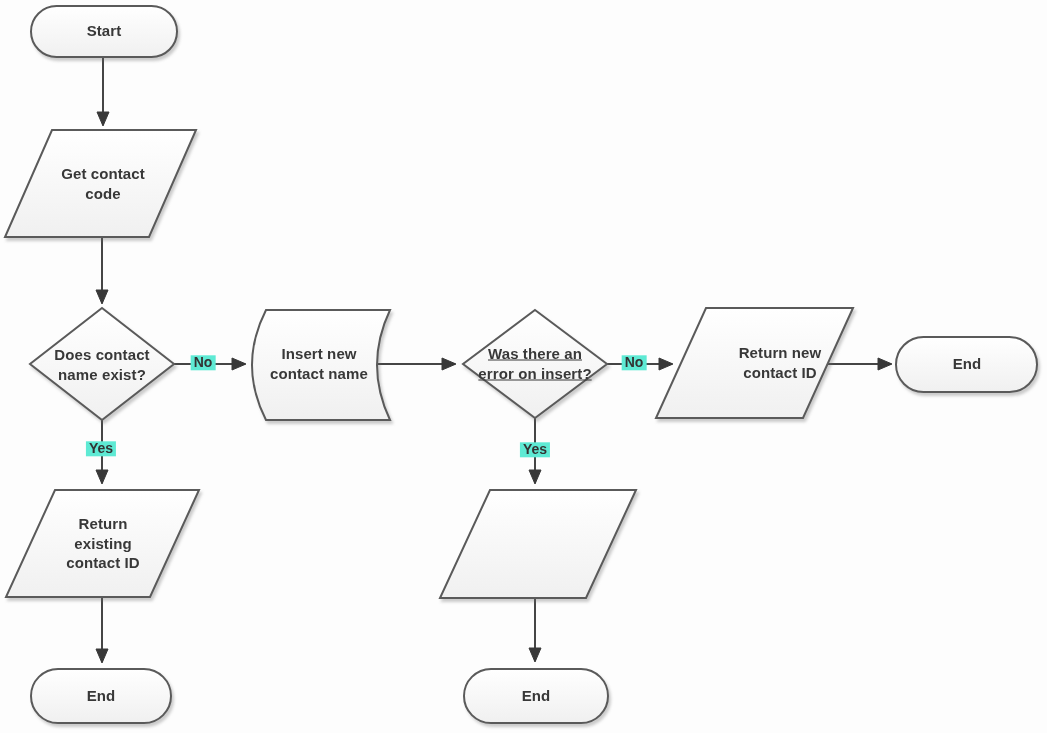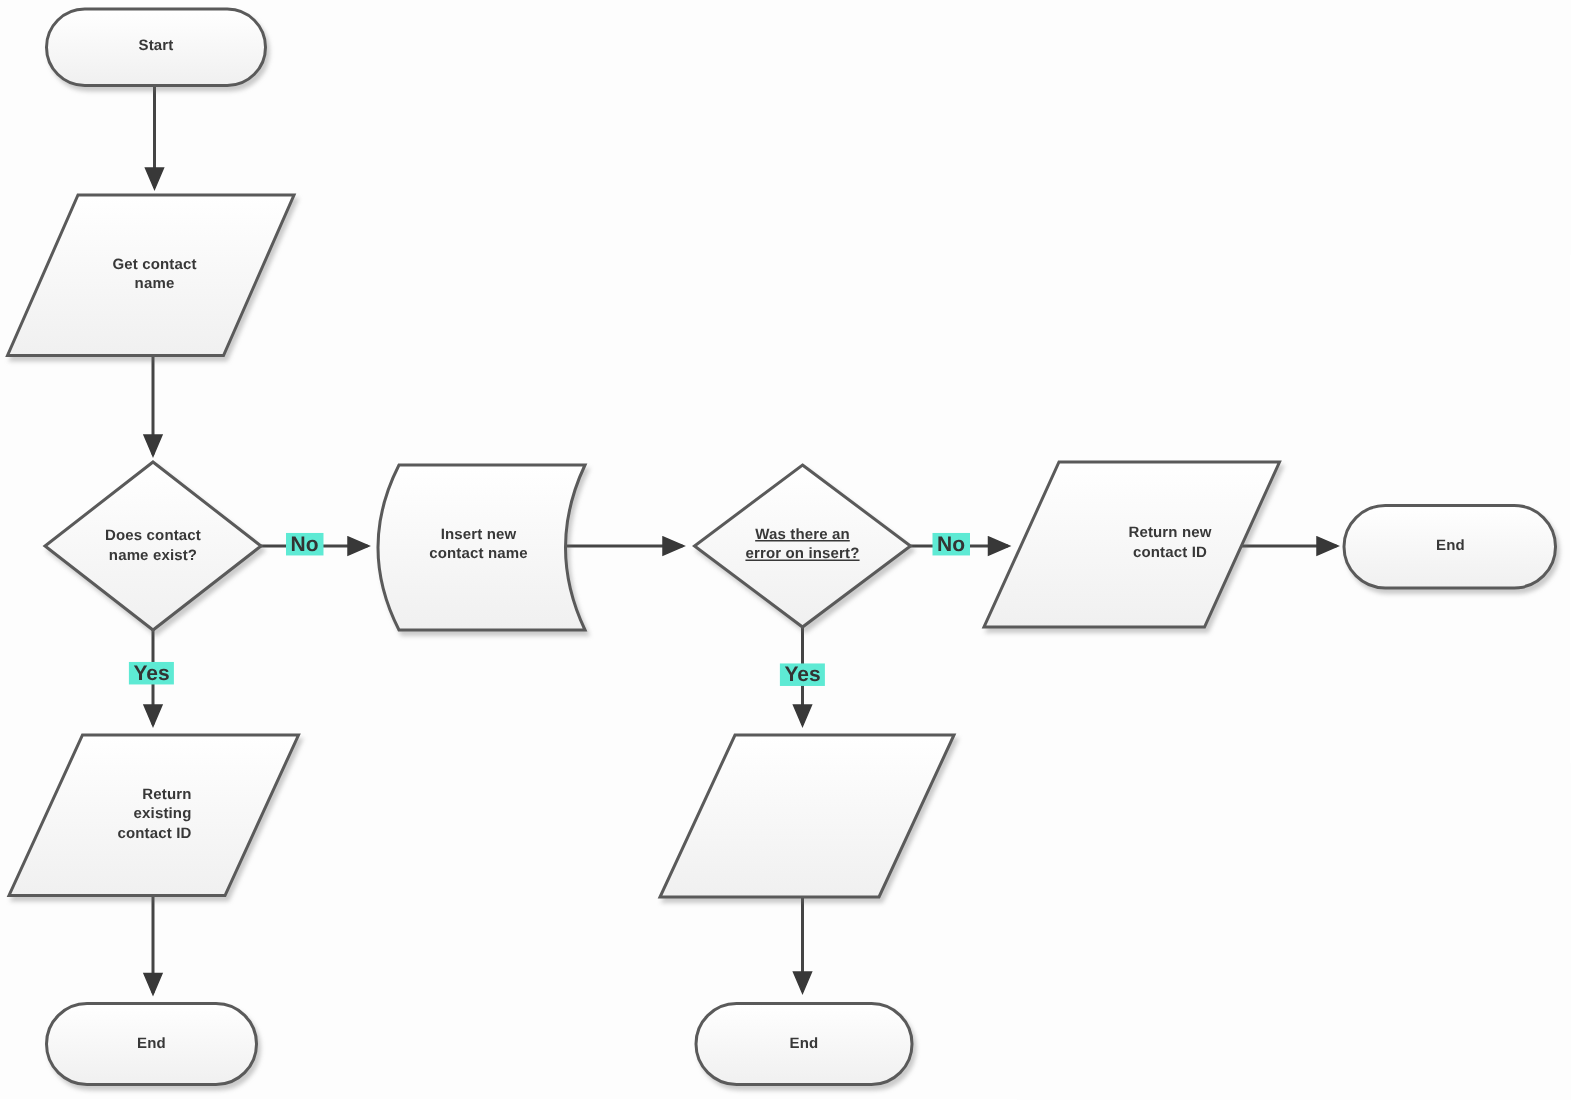--- a/index.html
+++ b/index.html
@@ -20,21 +20,21 @@
   }
   .edge {
     stroke: #454545;
     stroke-width: 2;
     fill: none;
   }
   .node-label {
     position: absolute;
     transform: translate(-50%, -50%);
     color: #383838;
-    font-size: 10px;
+    font-size: 15px;
     line-height: 1.3;
     font-weight: 600;
     text-align: center;
     white-space: pre-line;
     letter-spacing: 0.1px;
   }
   .edge-label {
     position: absolute;
     transform: translate(-50%, -50%);
     color: #333333;
@@ -85,31 +85,31 @@
       <rect class="shape" x="896" y="337" width="141" height="55" rx="27.5" ry="27.5"></rect>
       <path class="shape" d="M55,490 L199,490 L150,597 L6,597 Z"></path>
       <rect class="shape" x="31" y="669" width="140" height="54" rx="27" ry="27"></rect>
       <path class="shape" d="M490,490 L636,490 L586,598 L440,598 Z"></path>
       <rect class="shape" x="464" y="669" width="144" height="54" rx="27" ry="27"></rect>
     </g>
   </svg>
 
   <div class="node-label" style="left:104px; top:31px;">Start</div>
   <div class="node-label" style="left:103px; top:183px;">Get contact
-name</div>
+code</div>
   <div class="node-label" style="left:102px; top:364px;">Does contact
 name exist?</div>
   <div class="node-label" style="left:319px; top:363px;">Insert new
 contact name</div>
   <div class="node-label" style="left:535px; top:363px;text-decoration:underline;">Was there an
 error on insert?</div>
   <div class="node-label" style="left:780px; top:362px;">Return new
 contact ID</div>
   <div class="node-label" style="left:967px; top:364px;">End</div>
-  <div class="node-label" style="left:103px; top:543px;text-align:right;">Return
+  <div class="node-label" style="left:103px; top:543px;">Return
 existing
 contact ID</div>
   <div class="node-label" style="left:101px; top:696px;">End</div>
   <div class="node-label" style="left:536px; top:696px;">End</div>
 
   <div class="edge-label" style="left:203px; top:363px;">No</div>
   <div class="edge-label" style="left:101px; top:449px;">Yes</div>
   <div class="edge-label" style="left:634px; top:363px;">No</div>
   <div class="edge-label" style="left:535px; top:450px;">Yes</div>
 

